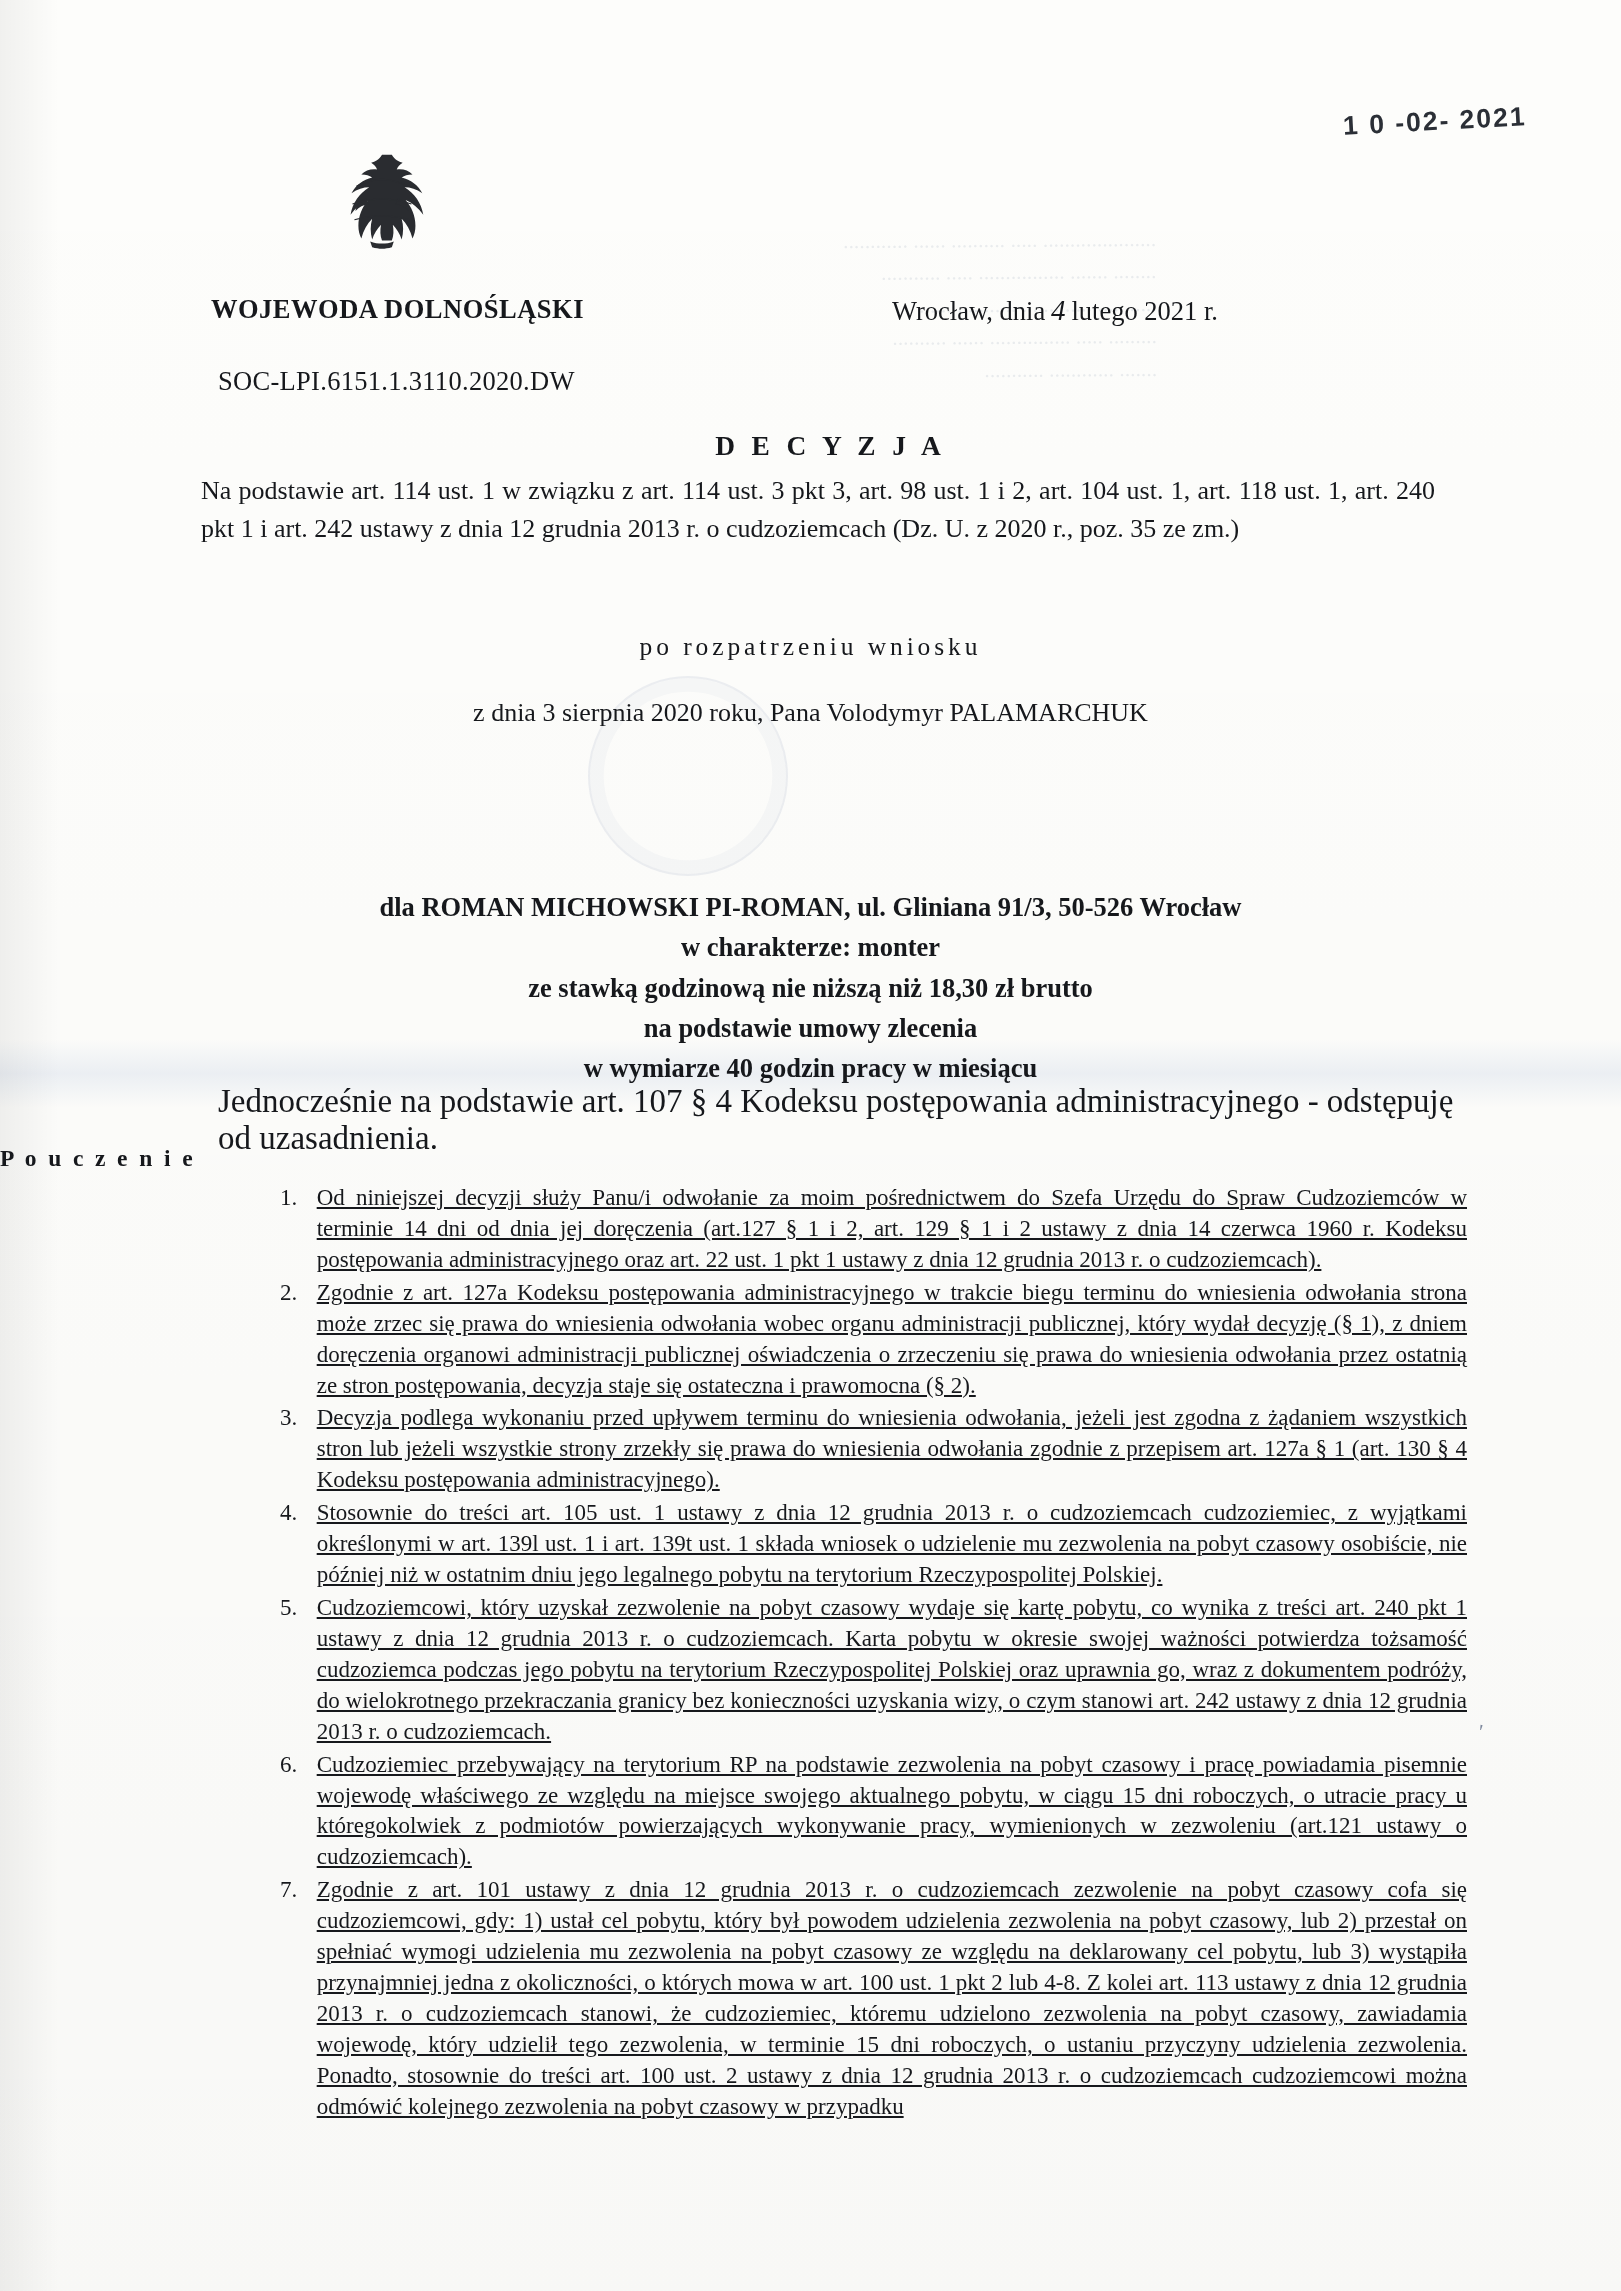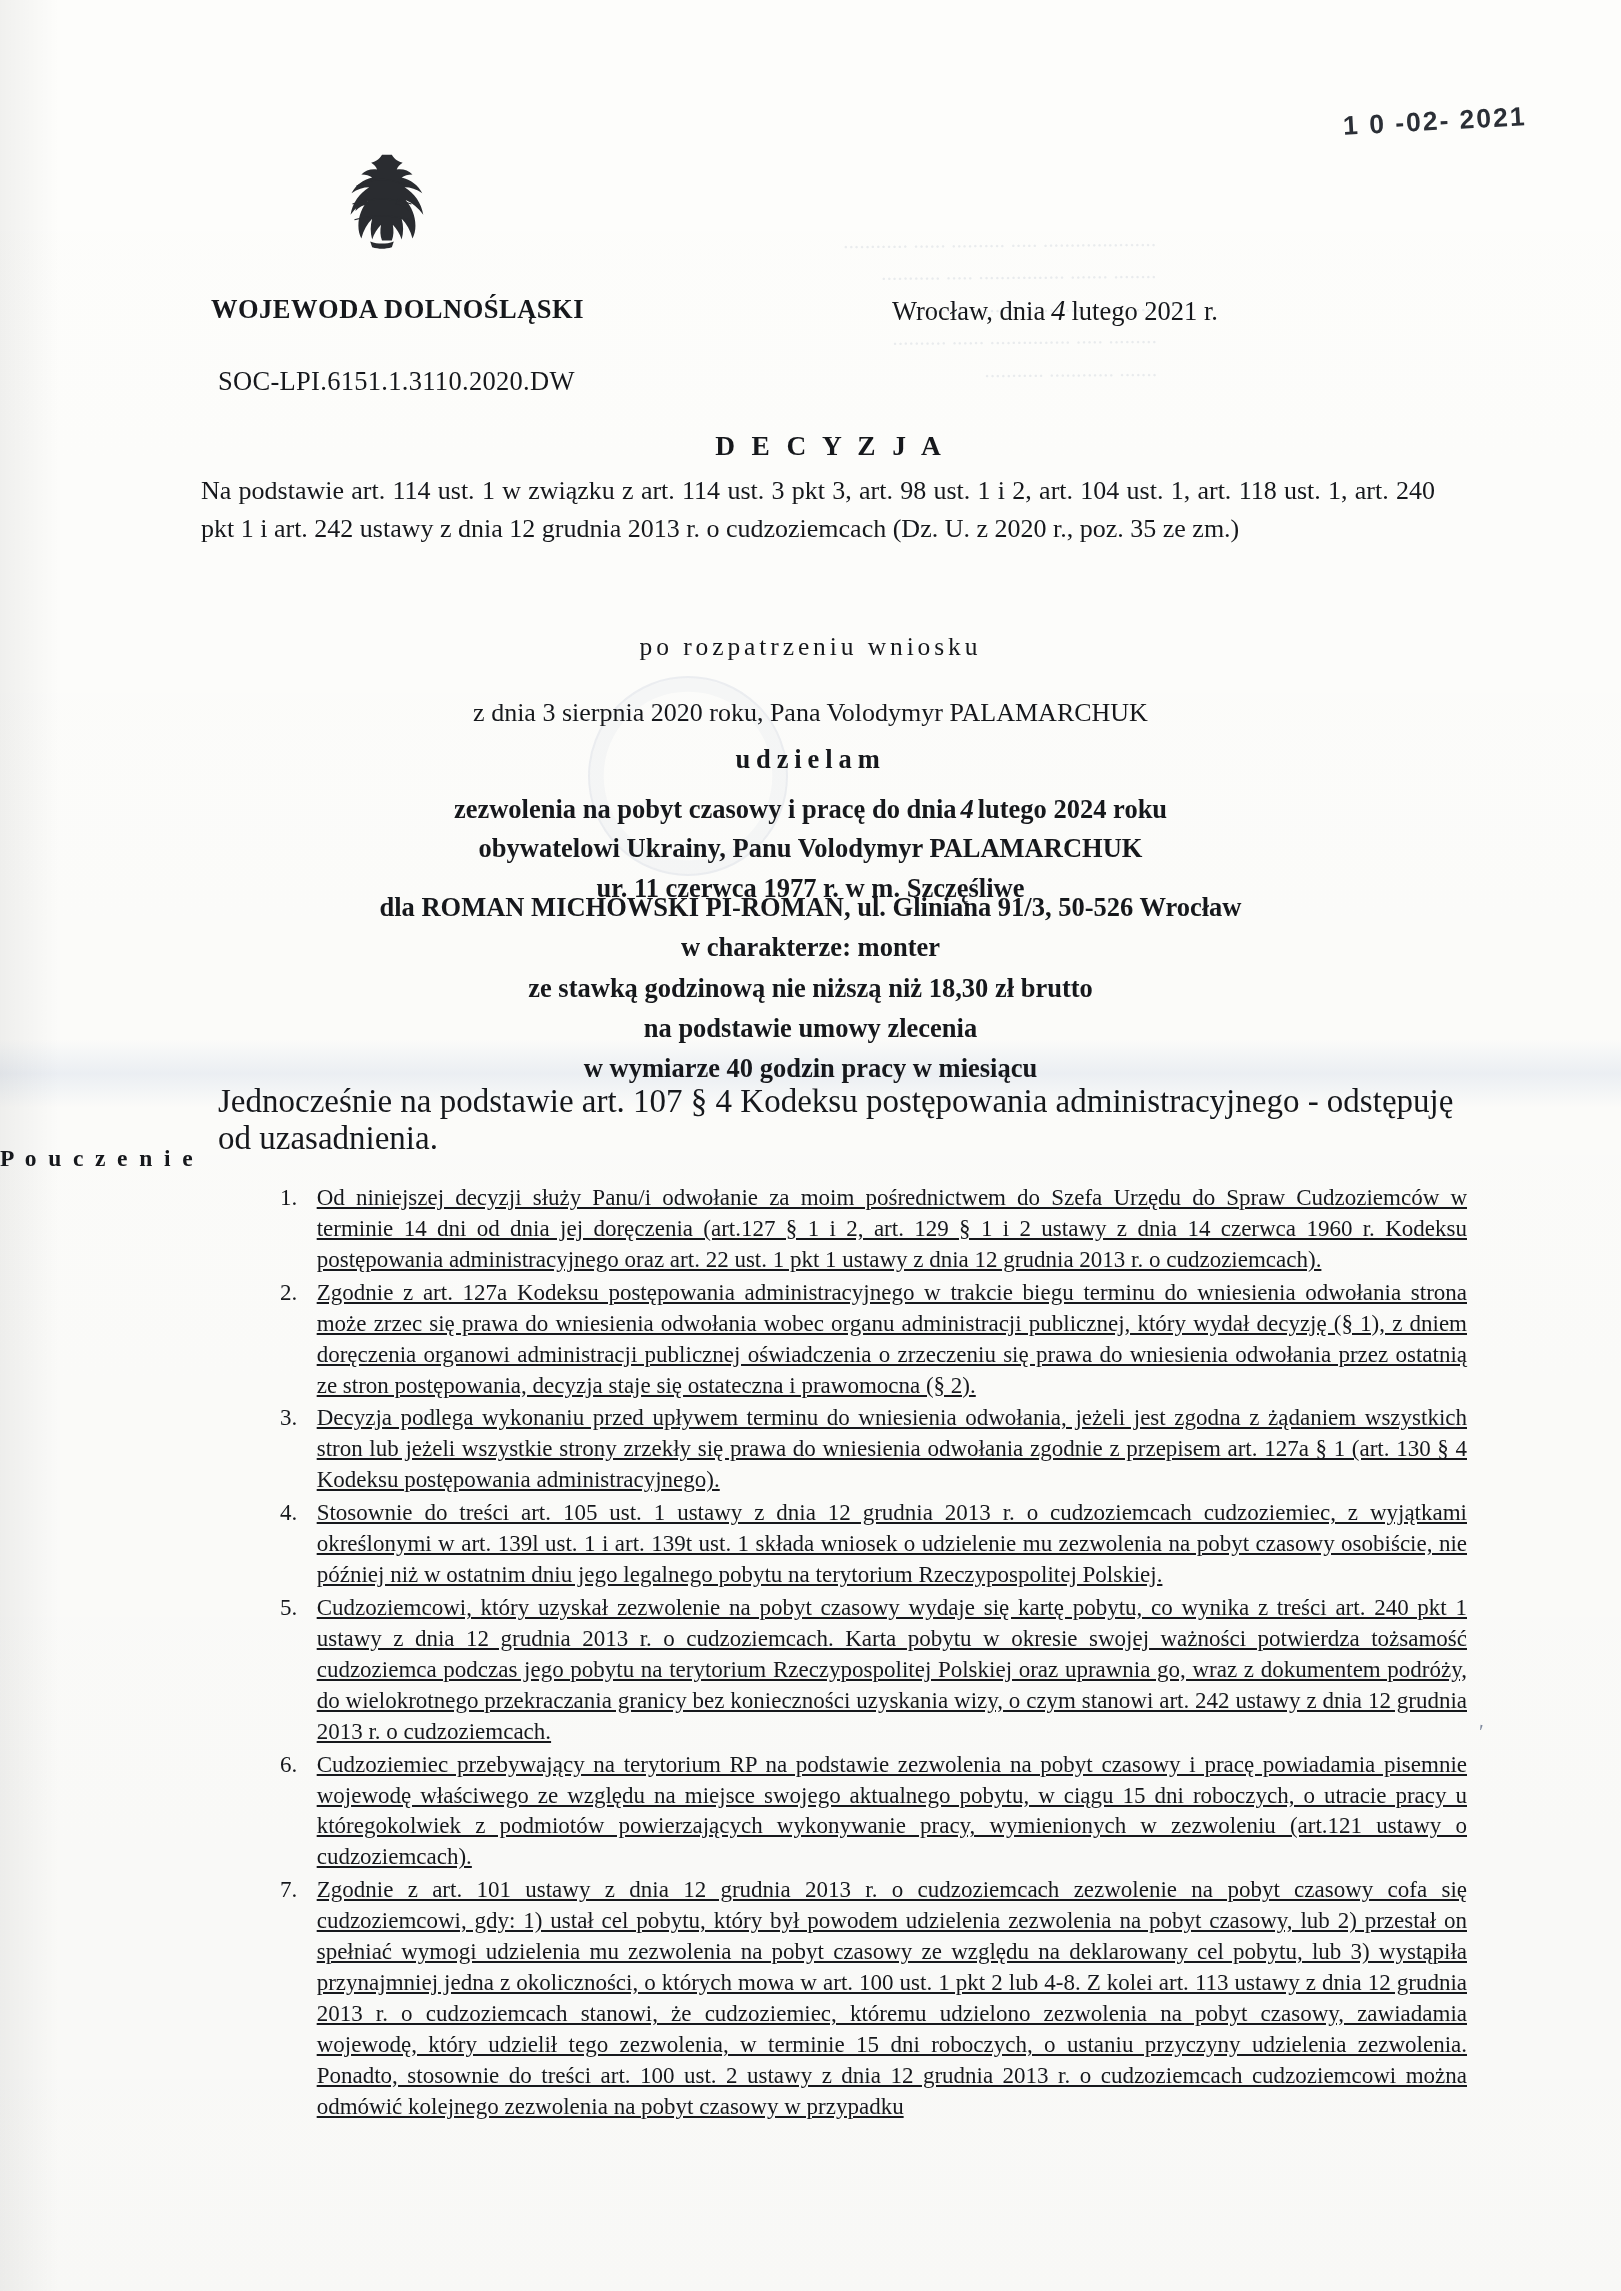--- a/index.html
+++ b/index.html
@@ -296,28 +296,20 @@
 
     <div class="doc-title">D E C Y Z J A</div>
 
     <div class="legal-basis">Na podstawie art. 114 ust. 1 w związku z art. 114 ust. 3 pkt 3, art. 98 ust. 1 i 2, art. 104 ust. 1, art. 118 ust. 1, art. 240 pkt 1 i art. 242 ustawy z dnia 12 grudnia 2013 r. o cudzoziemcach (Dz. U. z 2020 r., poz. 35 ze zm.)</div>
 
     <div class="after-request">
       <span class="spaced">po rozpatrzeniu wniosku</span>
       <span class="line2">z dnia 3 sierpnia 2020 roku, Pana Volodymyr PALAMARCHUK</span>
     </div>
 
-    <div class="grant">
-      <span class="spaced">udzielam</span>
-      <div>
-        <span>zezwolenia na pobyt czasowy i pracę do dnia</span><span class="hand">4</span><span>lutego 2024 roku</span>
-      </div>
-      <div>obywatelowi Ukrainy, Panu Volodymyr PALAMARCHUK</div>
-      <div>ur. 11 czerwca 1977 r. w m. Szczęśliwe</div>
-    </div>
 
     <div class="employer">
       <div>dla ROMAN MICHOWSKI PI-ROMAN, ul. Gliniana 91/3, 50-526 Wrocław</div>
       <div>w charakterze: monter</div>
       <div>ze stawką godzinową nie niższą niż 18,30 zł brutto</div>
       <div>na podstawie umowy zlecenia</div>
       <div>w wymiarze 40 godzin pracy w miesiącu</div>
     </div>
 
     <div class="simultaneously">Jednocześnie na podstawie art. 107 § 4 Kodeksu postępowania administracyjnego - odstępuję od uzasadnienia.</div>

